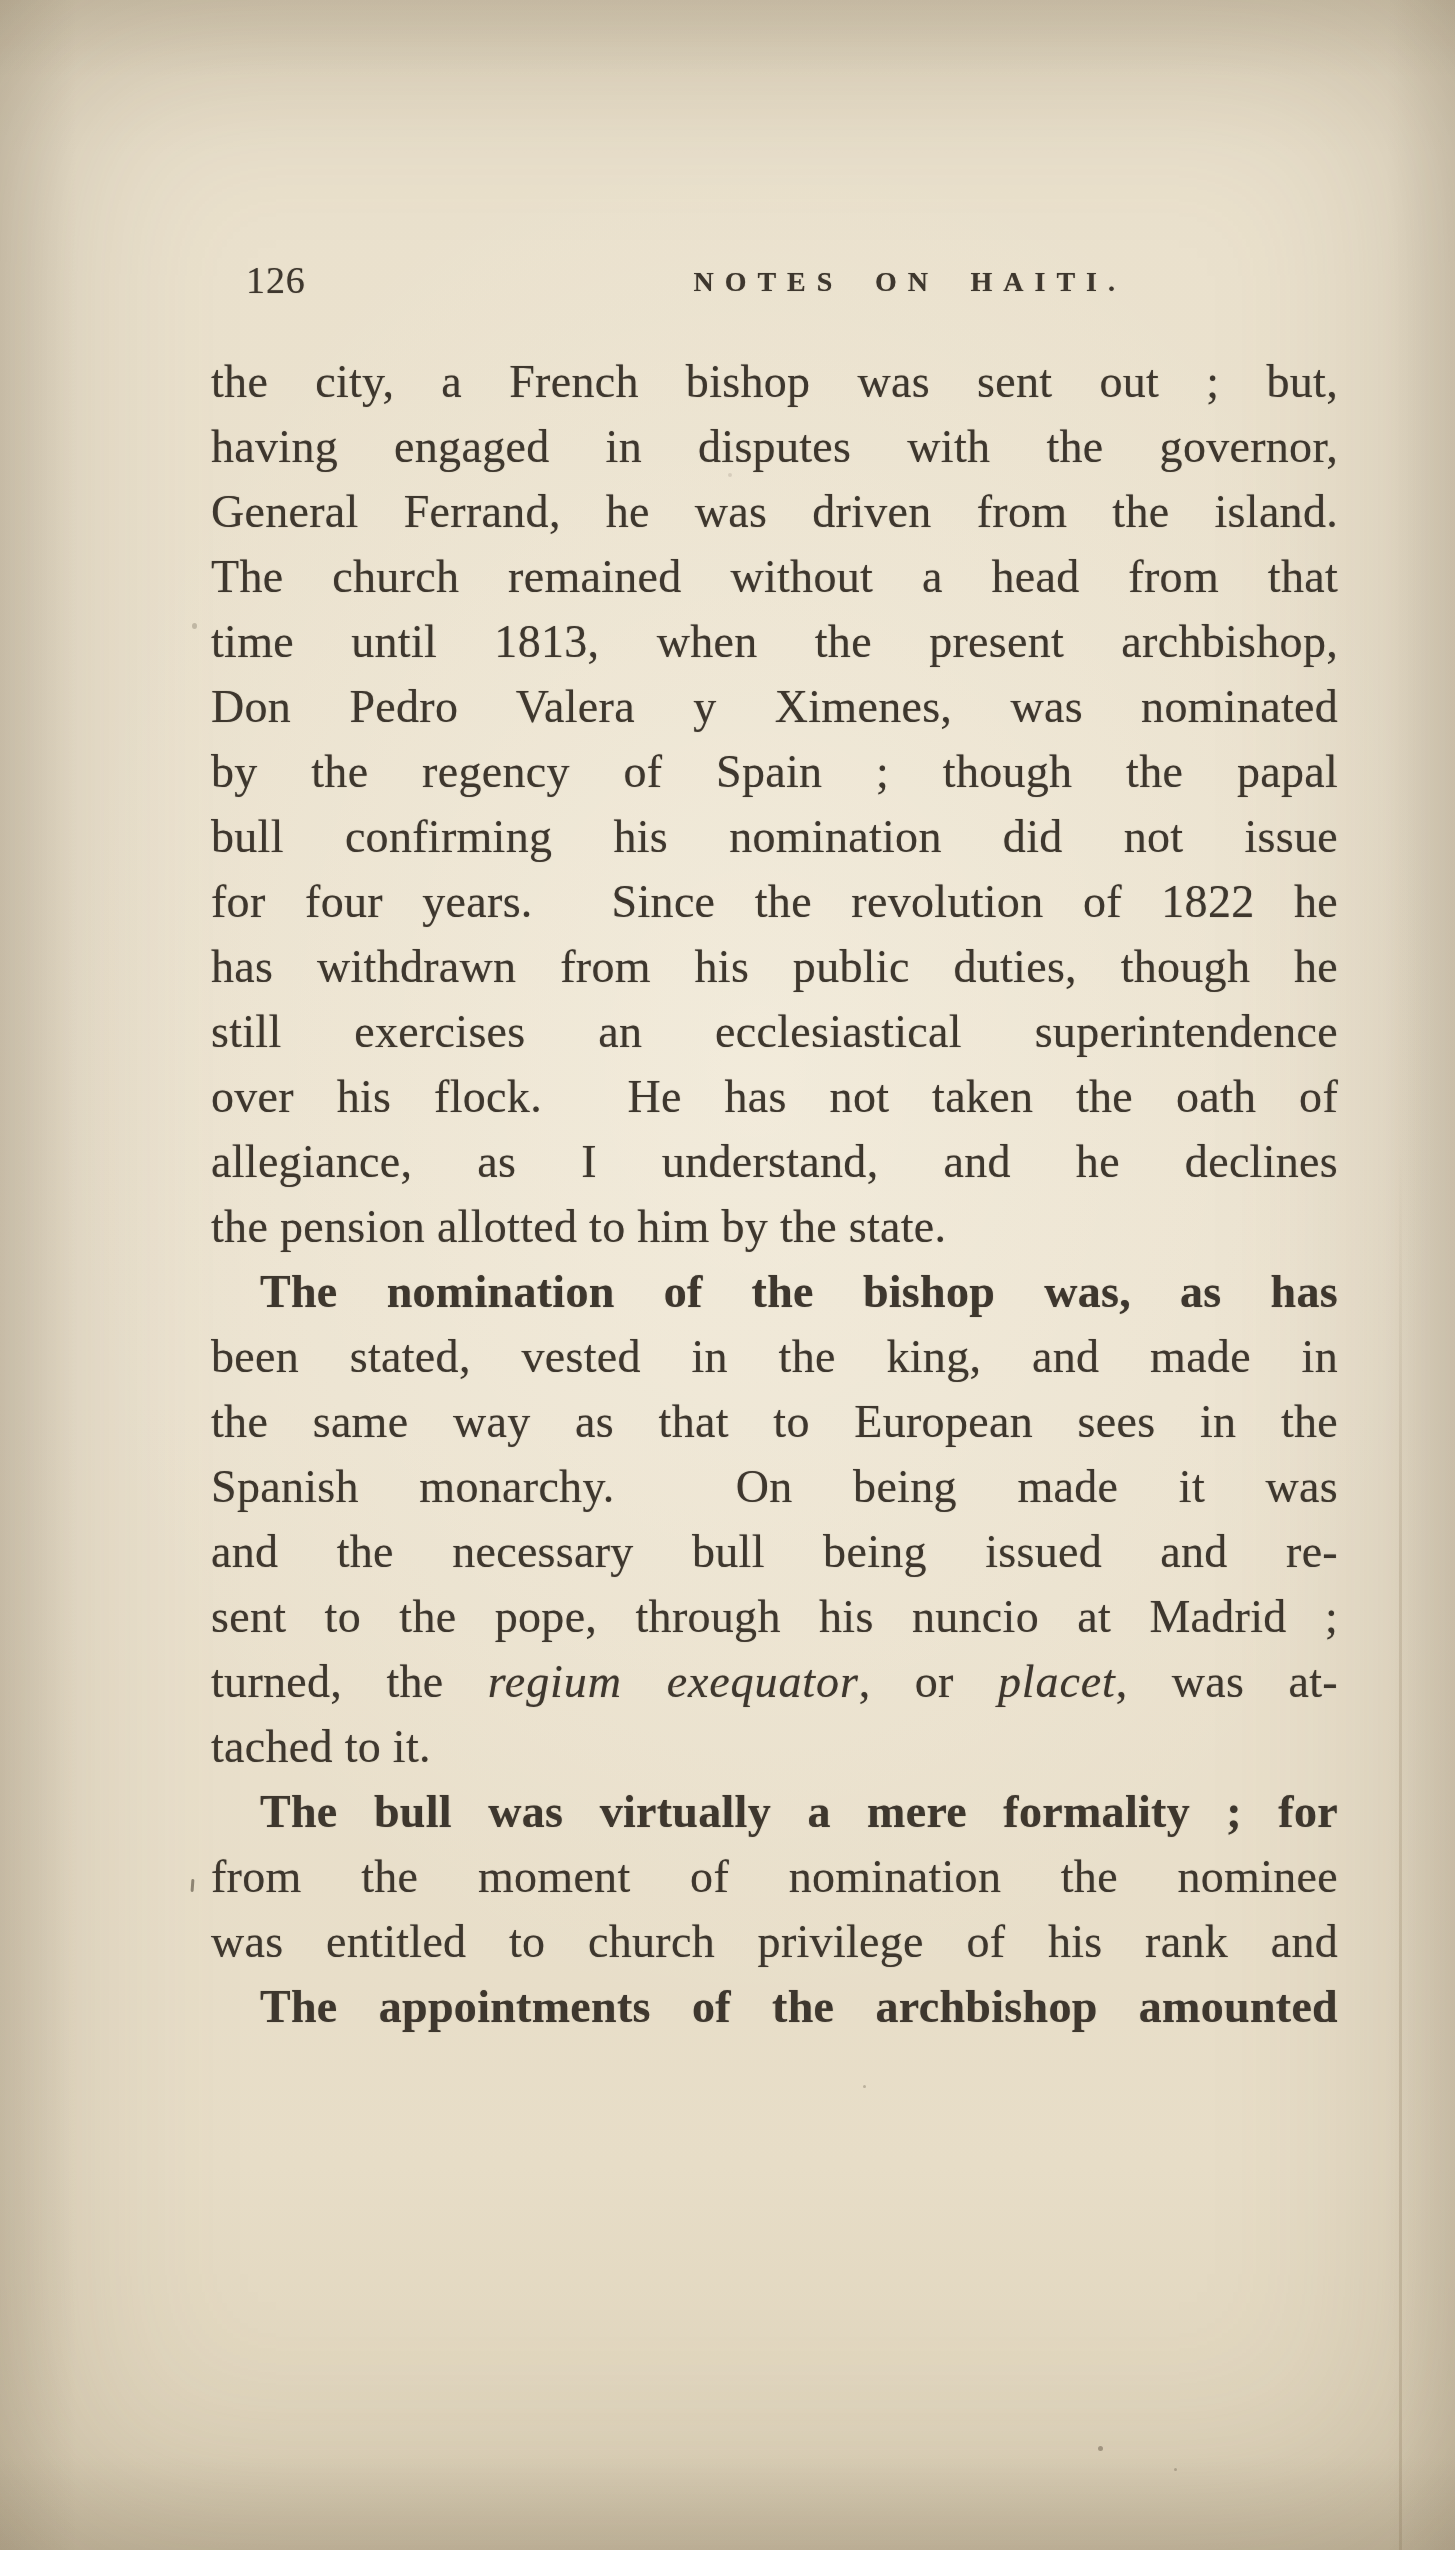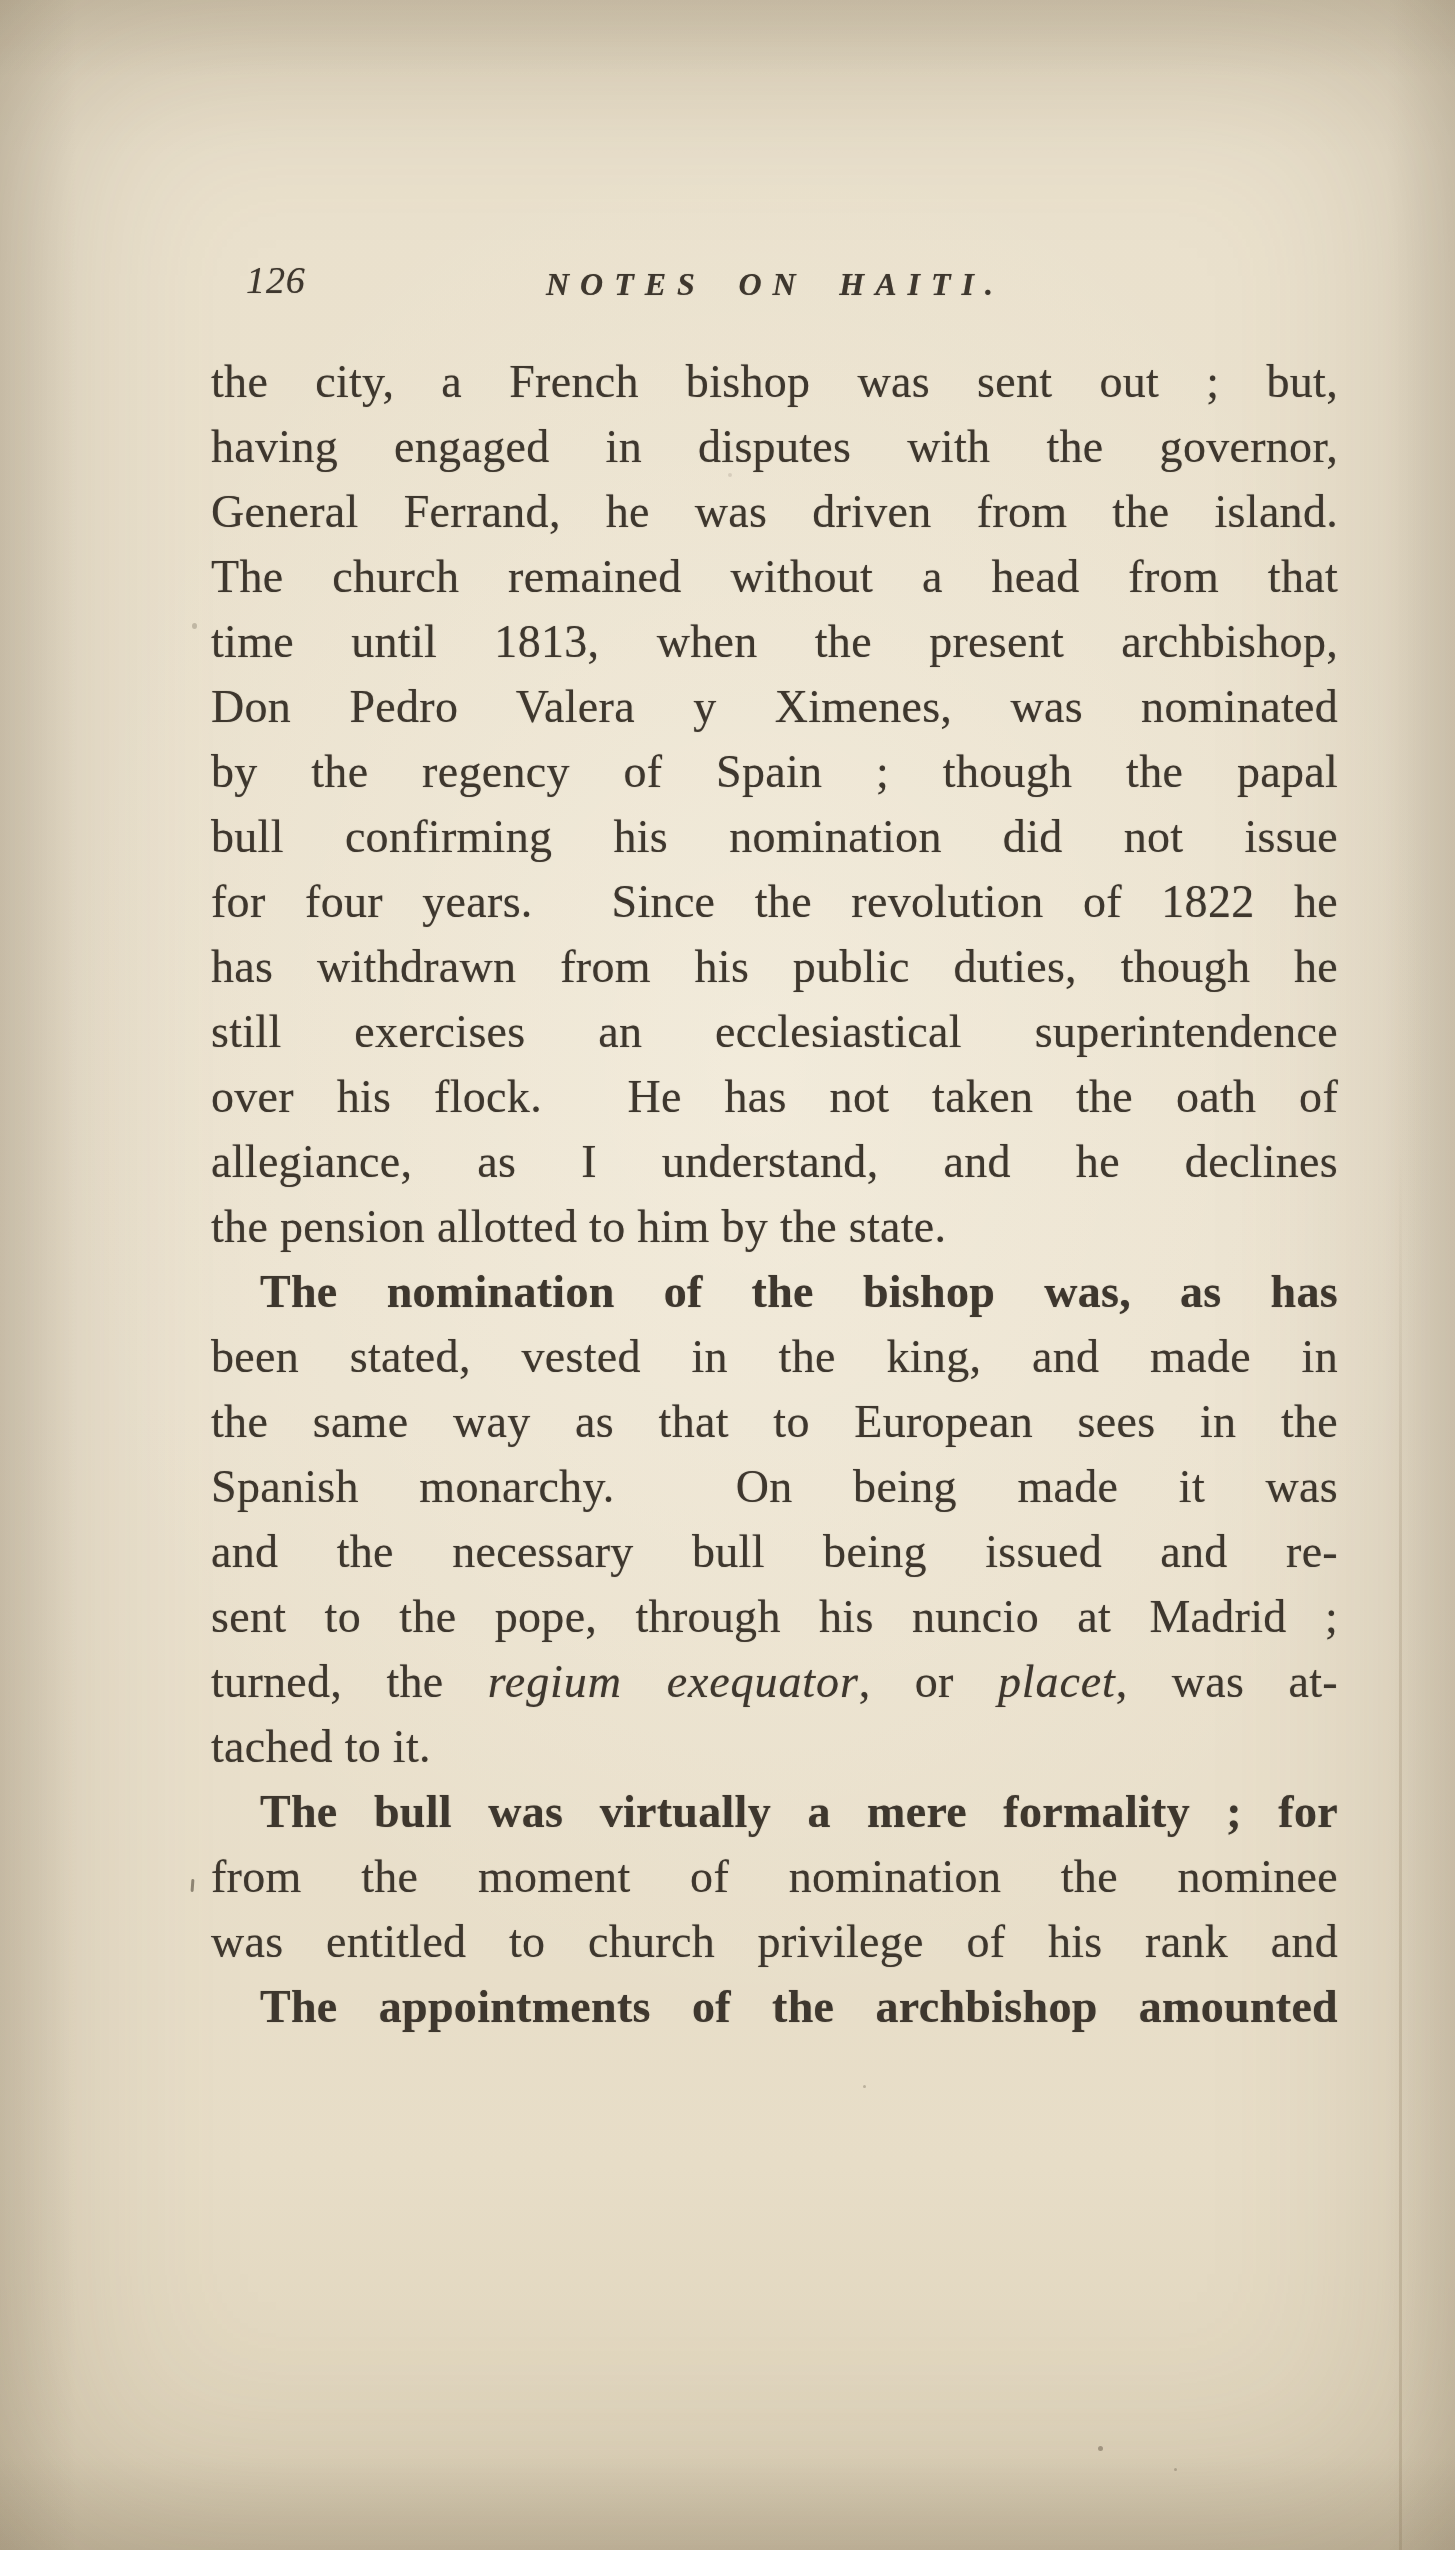--- a/index.html
+++ b/index.html
@@ -40,37 +40,36 @@
     width: 2.6px;
     background: linear-gradient(180deg, rgba(0,0,0,0), rgba(120,100,70,0.18) 30%, rgba(120,100,70,0.22));
     pointer-events: none;
   }
   .header {
     position: absolute;
     top: 256px;
     left: 0;
     width: 100%;
     height: 60px;
-    font-style: italic;
   }
   .page-number {
     position: absolute;
     left: 246px;
     top: 1.7px;
     font-size: 38px;
     letter-spacing: 0.9px;
     text-shadow: 0 0 1px rgba(62,55,46,0.55);
   }
   .running-head {
     position: absolute;
     left: 546px;
     top: 10.2px;
     width: 580px;
-    text-align: left;
-    font-size: 32px;
+    text-align: right;
+    font-size: 28px;
     font-weight: 700;
     letter-spacing: 11px;
     word-spacing: 13.6px;
     text-shadow: 0 0 0.9px rgba(62,55,46,0.5);
     white-space: nowrap;
   }
   .text-block {
     position: absolute;
     left: 211px;
     top: 349px;

